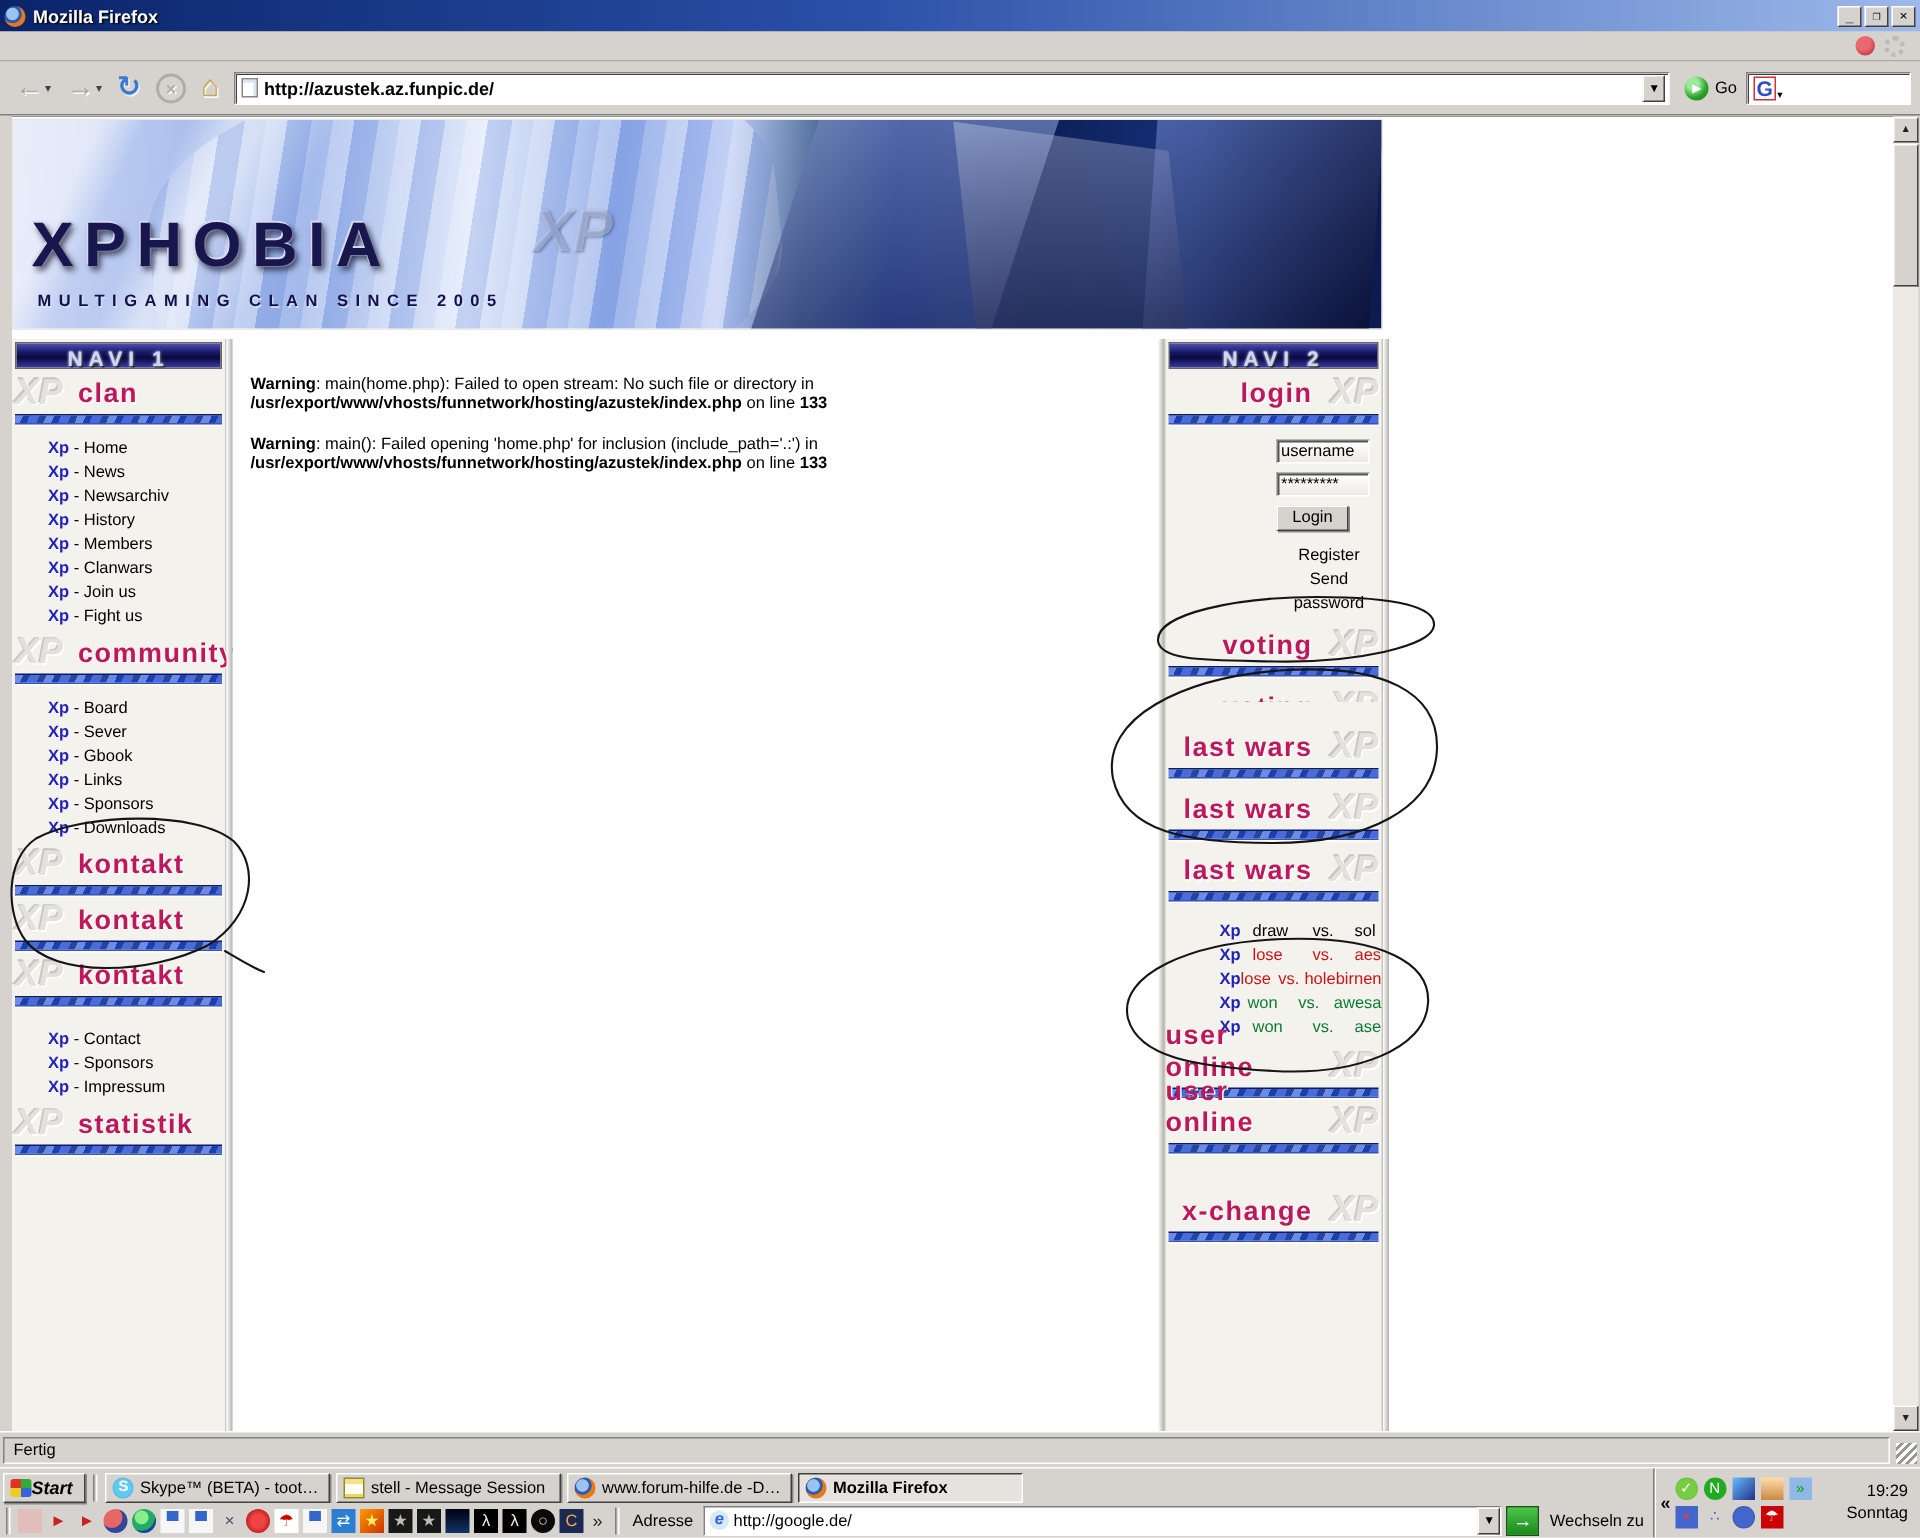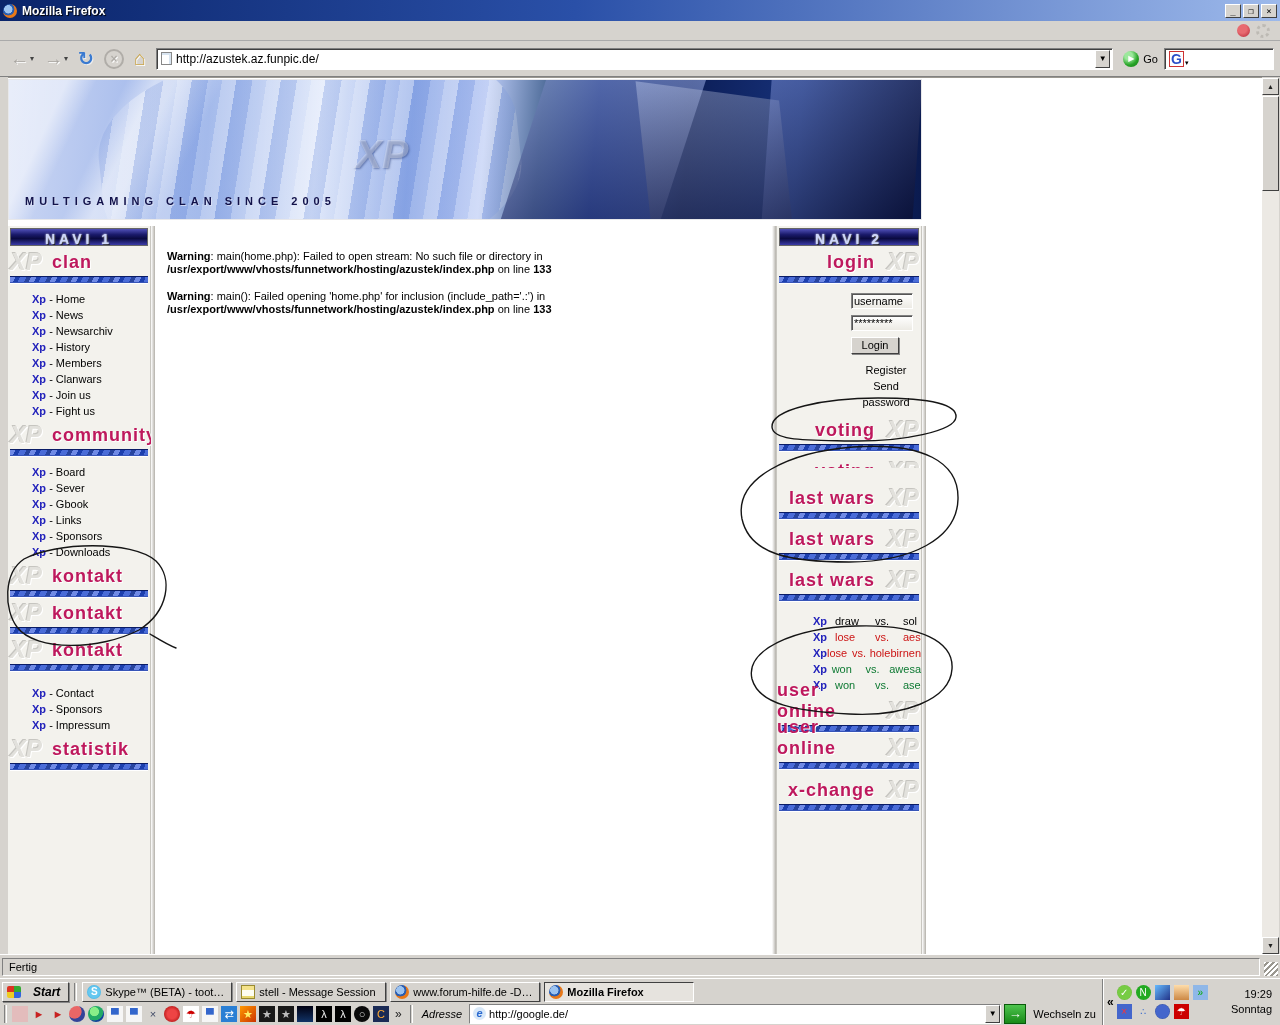--- a/index.html
+++ b/index.html
@@ -49,21 +49,21 @@
   .stop-circle { width:20px;height:20px;border-radius:50%;border:2px solid #b0ada8; color:#b0ada8;
     font-size:12px; line-height:16px; text-align:center; font-weight:bold; text-shadow:1px 1px 0 #fff;}
   .urlbox {
     flex:1; height:22px; margin:0 4px; background:#fff;
     border:1px solid; border-color:#808080 #fff #fff #808080;
     box-shadow:inset 1px 1px 0 #404040;
     display:flex; align-items:center; padding:0 2px; font-size:12px;
   }
   .page-ico { width:11px; height:13px; background:#fff; border:1px solid #888; margin:0 4px 0 2px;
     box-shadow:inset -2px 2px 0 #d8e4f0;}
-  .url-text { flex:1; }
+  .url-text { flex:1;font-weight:bold; }
   .url-drop { width:15px; height:18px; background:#d6d3ce; border:1px solid; border-color:#fff #404040 #404040 #fff;
     text-align:center; font-size:8px; line-height:16px;}
   .go-wrap { display:flex; align-items:center; gap:4px; padding:0 4px;}
   .go-ico { width:16px;height:16px;border-radius:50%;
     background:radial-gradient(circle at 35% 30%,#9ce89c 0 25%,#28a428 60%,#117a11 100%);
     color:#fff; font-size:8px; line-height:16px; text-align:center;}
   .searchbox { width:110px; height:22px; background:#fff; border:1px solid; border-color:#808080 #fff #fff #808080;
     box-shadow:inset 1px 1px 0 #404040; display:flex; align-items:center; padding:0 4px; gap:1px;}
   .g-logo { font-weight:bold; color:#2a4ec8; font-size:14px; border:1px solid #c33; padding:0 1px; line-height:14px;}
   .g-caret { font-size:7px; color:#000; align-self:flex-end; margin-bottom:2px;}
@@ -151,39 +151,39 @@
   .war-row .w-res { width:40px; }
   .war-row .w-vs { width:28px; }
   .war-row.lose .w-res,.war-row.lose .w-vs,.war-row.lose .w-opp { color:#cc1414; }
   .war-row.won .w-res,.war-row.won .w-vs,.war-row.won .w-opp { color:#0e7a33; }
   
   .grp-voting { margin-top:8px; }
   .grp-lastwars { margin-top:20px; }
   .grp-lastwars .hdr-block { margin-bottom:10px; }
   .grp-useronline { margin-top:4px; }
   .grp-useronline .hdr-block { margin-bottom:2px; }
-  .grp-xchange { margin-top:11px; }
+  .grp-xchange { margin-top:28px; }
   .grp-kontakt .hdr-block { margin-bottom:2px; }
   .grp-contact { margin-top:10px; }
   
   .warning { margin-bottom:14px; line-height:13px; font-size:11px; }
   .warning b { font-weight:bold; }
   
   .statusbar { position:absolute; left:0; right:0; bottom:47px; height:24px; background:#d6d3ce;
     border-top:1px solid #fff; display:flex; align-items:center; padding:2px;}
   .status-panel { flex:1; height:18px; border:1px solid; border-color:#808080 #fff #fff #808080;
     line-height:16px; padding-left:6px; font-size:11px;}
   .grip { width:14px; height:14px; margin-left:4px; align-self:flex-end;
     background:repeating-linear-gradient(135deg,#fff 0 2px,#9a978f 2px 4px);}
   
   .taskbar { position:absolute; left:0; right:0; bottom:0; height:47px; background:#d6d3ce;
     border-top:1px solid #fff;}
   .tb-row1 { position:absolute; left:2px; top:2px; right:180px; height:21px; display:flex; gap:3px; align-items:center;}
   .tb-row2 { position:absolute; left:2px; top:24px; right:180px; height:21px; display:flex; gap:3px; align-items:center;}
-  .start-btn { height:20px; display:flex; align-items:center; gap:12px; padding:0 8px 0 4px;
+  .start-btn { height:20px; display:flex; align-items:center; gap:0; padding:0 8px 0 4px;
     background:#d6d3ce; border:1px solid; border-color:#fff #404040 #404040 #fff; box-shadow:1px 1px 0 #888;
     font-weight:bold; font-size:12px; font-style:italic;}
   .flag { width:14px; height:12px; border-radius:2px;
     background:conic-gradient(#33aa33 0 25%, #3366dd 0 50%, #eecc22 0 75%, #dd3322 0 100%);}
   .tb-sep { width:3px; height:18px; border-left:1px solid #808080; border-right:1px solid #fff; margin:0 2px;}
   .task-btn { flex:0 0 auto; width:150px; height:20px; display:flex; align-items:center; gap:4px; padding:0 4px;
     background:#d6d3ce; border:1px solid; border-color:#fff #404040 #404040 #fff; box-shadow:1px 1px 0 #888;
     font-size:11px; white-space:nowrap; overflow:hidden;}
   .task-btn.active { border-color:#404040 #fff #fff #404040; box-shadow:none; background:#e6e3de; font-weight:bold;}
   .task-btn .tb-label { overflow:hidden; text-overflow:ellipsis; }
@@ -192,21 +192,21 @@
     background:radial-gradient(circle at 38% 38%, #9cc3f0 0 32%, #2a5db0 36% 48%, #e87818 52% 82%, #b84a08 100%);}
   .tb-ico.skype { border-radius:50%; background:radial-gradient(circle,#66c8f0 0 55%,#1a9ad8 100%);
     color:#fff; font-weight:bold; font-size:10px; text-align:center; line-height:14px;}
   .tb-ico.skype::after { content:"S"; }
   .tb-ico.message { background:linear-gradient(180deg,#f4e28a 0 30%,#fdfdf2 30%); border:1px solid #998a30;
     box-shadow:inset 0 -2px 0 #e8d870;}
   .ql-icons { display:flex; gap:3px; align-items:center;}
   .ql-icon { width:16px; height:16px; font-size:11px; line-height:16px; text-align:center; overflow:hidden;}
   .ql-icon.round { border-radius:50%; }
   .chev { font-size:12px; color:#222; padding:0 3px; }
-  .addr-label { font-size:11px; padding:0 4px;font-style:italic;}
+  .addr-label { font-size:11px; padding:0 4px;}
   .addr-field { flex:1; height:20px; background:#fff; border:1px solid; border-color:#808080 #fff #fff #808080;
     display:flex; align-items:center; font-size:11px;}
   .ie-ico { width:13px; height:13px; margin:0 3px; border-radius:50%; background:#d8e8f8;
     color:#2a6ad0; font-weight:bold; font-size:11px; line-height:13px; text-align:center; font-style:italic;}
   .ie-ico::after { content:"e"; }
   .addr-text { flex:1; }
   .switch-btn { width:22px; height:20px; background:linear-gradient(180deg,#4ec44e,#188a18);
     border:1px solid #0a5a0a; color:#fff; text-align:center; line-height:18px; font-size:13px; font-weight:bold;}
   .switch-label { font-size:11px; padding:0 4px;}
   .tray { position:absolute; right:0; top:0; bottom:0; width:178px; border-left:1px solid #808080;
@@ -271,20 +271,21 @@
 </div>
 
 <div class="viewport">
 
   <div class="banner">
     <div class="swirl"></div>
     <div class="facet1"></div>
     <div class="facet2"></div>
     <div class="facet3"></div>
     <div class="banner-xp">XP</div>
+    <div class="banner-logo">XPHOBIA</div>
     <div class="banner-tag">MULTIGAMING CLAN SINCE 2005</div>
   </div>
 
   <div class="col col-left">
     <div class="navi-bar">
       <span class="navi-text">NAVI 1</span>
       <span class="navi-ghost">NAVI 1</span>
     </div>
 
     <div class="sec-hdr lt">

